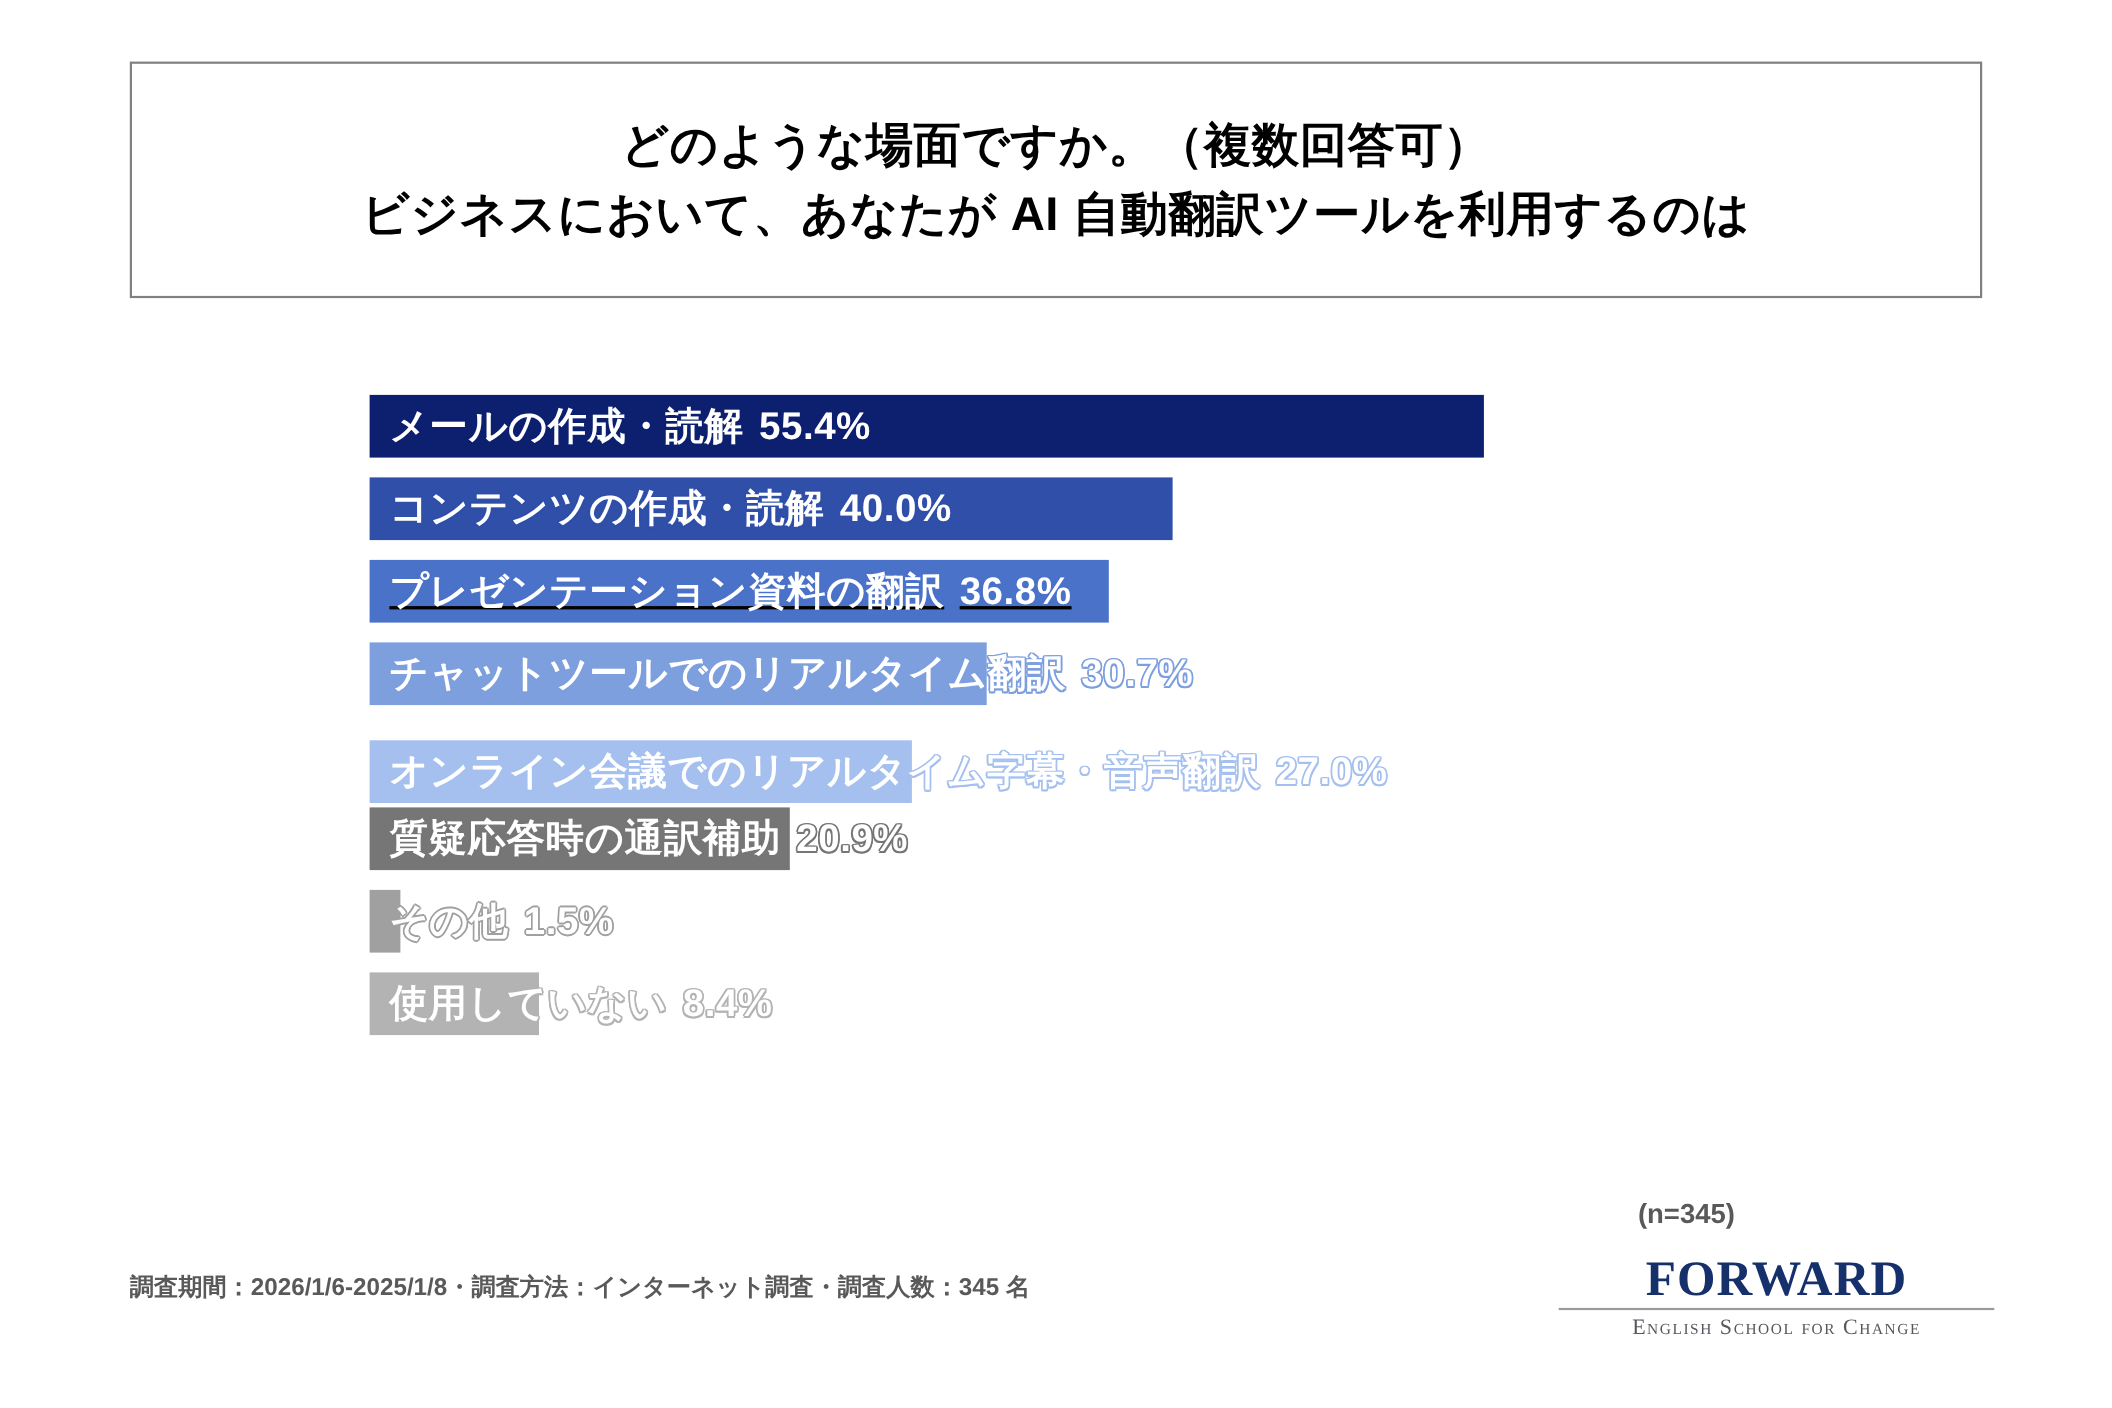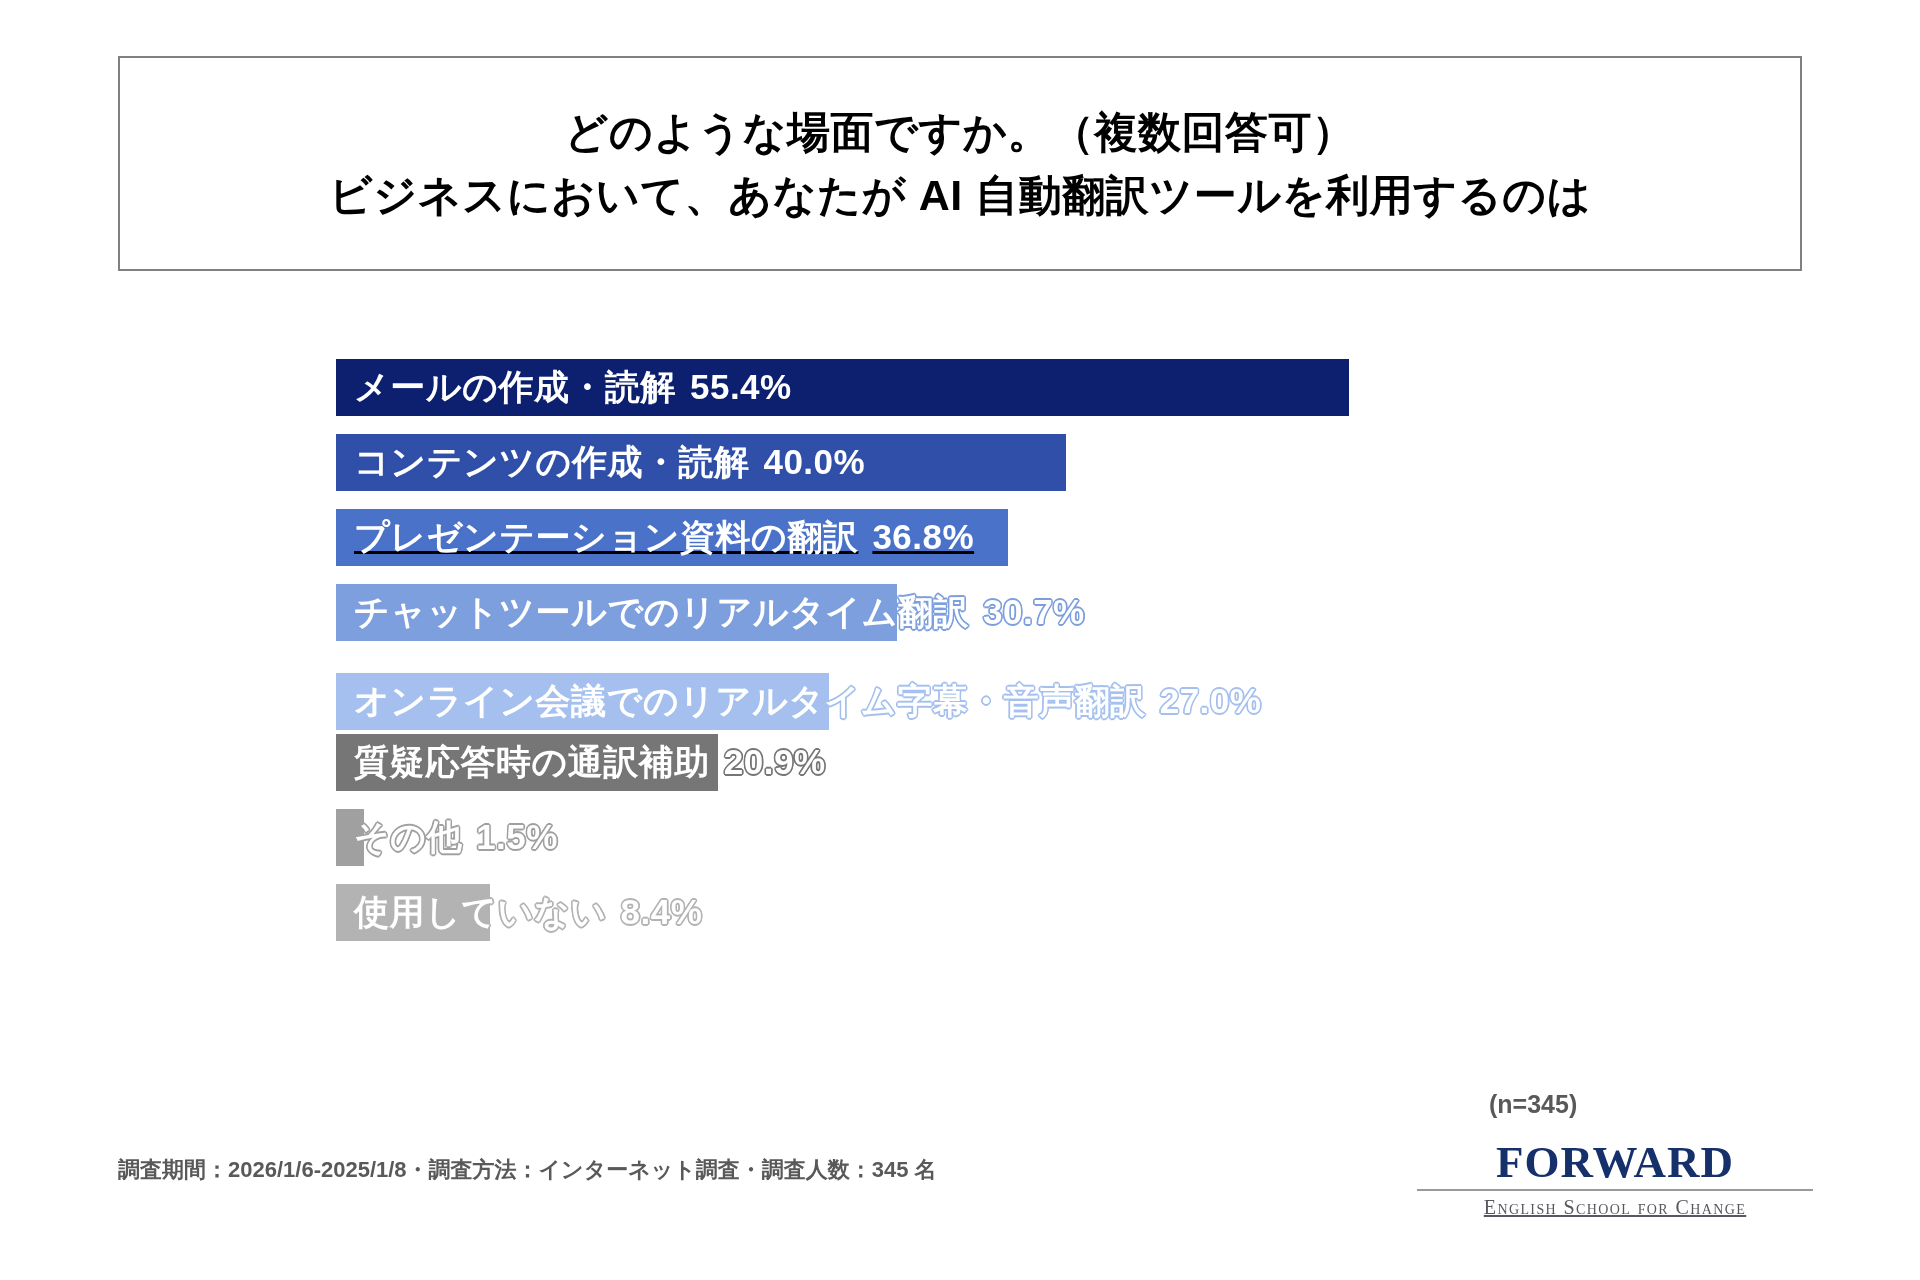--- a/index.html
+++ b/index.html
@@ -115,21 +115,20 @@
     background:#9a9a9a;
     margin:4px 2px 6px 2px;
   }
   #logo-tag{
     font-family:"Liberation Serif","DejaVu Serif",serif;
     font-size:20px;
     color:#55585f;
     letter-spacing:1.4px;
     font-variant:small-caps;
     line-height:1;
-    text-decoration:underline;
   }
 </style>
 </head>
 <body>
 
 <div id="title-box">
   <div class="title-line">どのような場面ですか。（複数回答可）</div>
   <div class="title-line">ビジネスにおいて、あなたが AI 自動翻訳ツールを利用するのは</div>
 </div>
 

